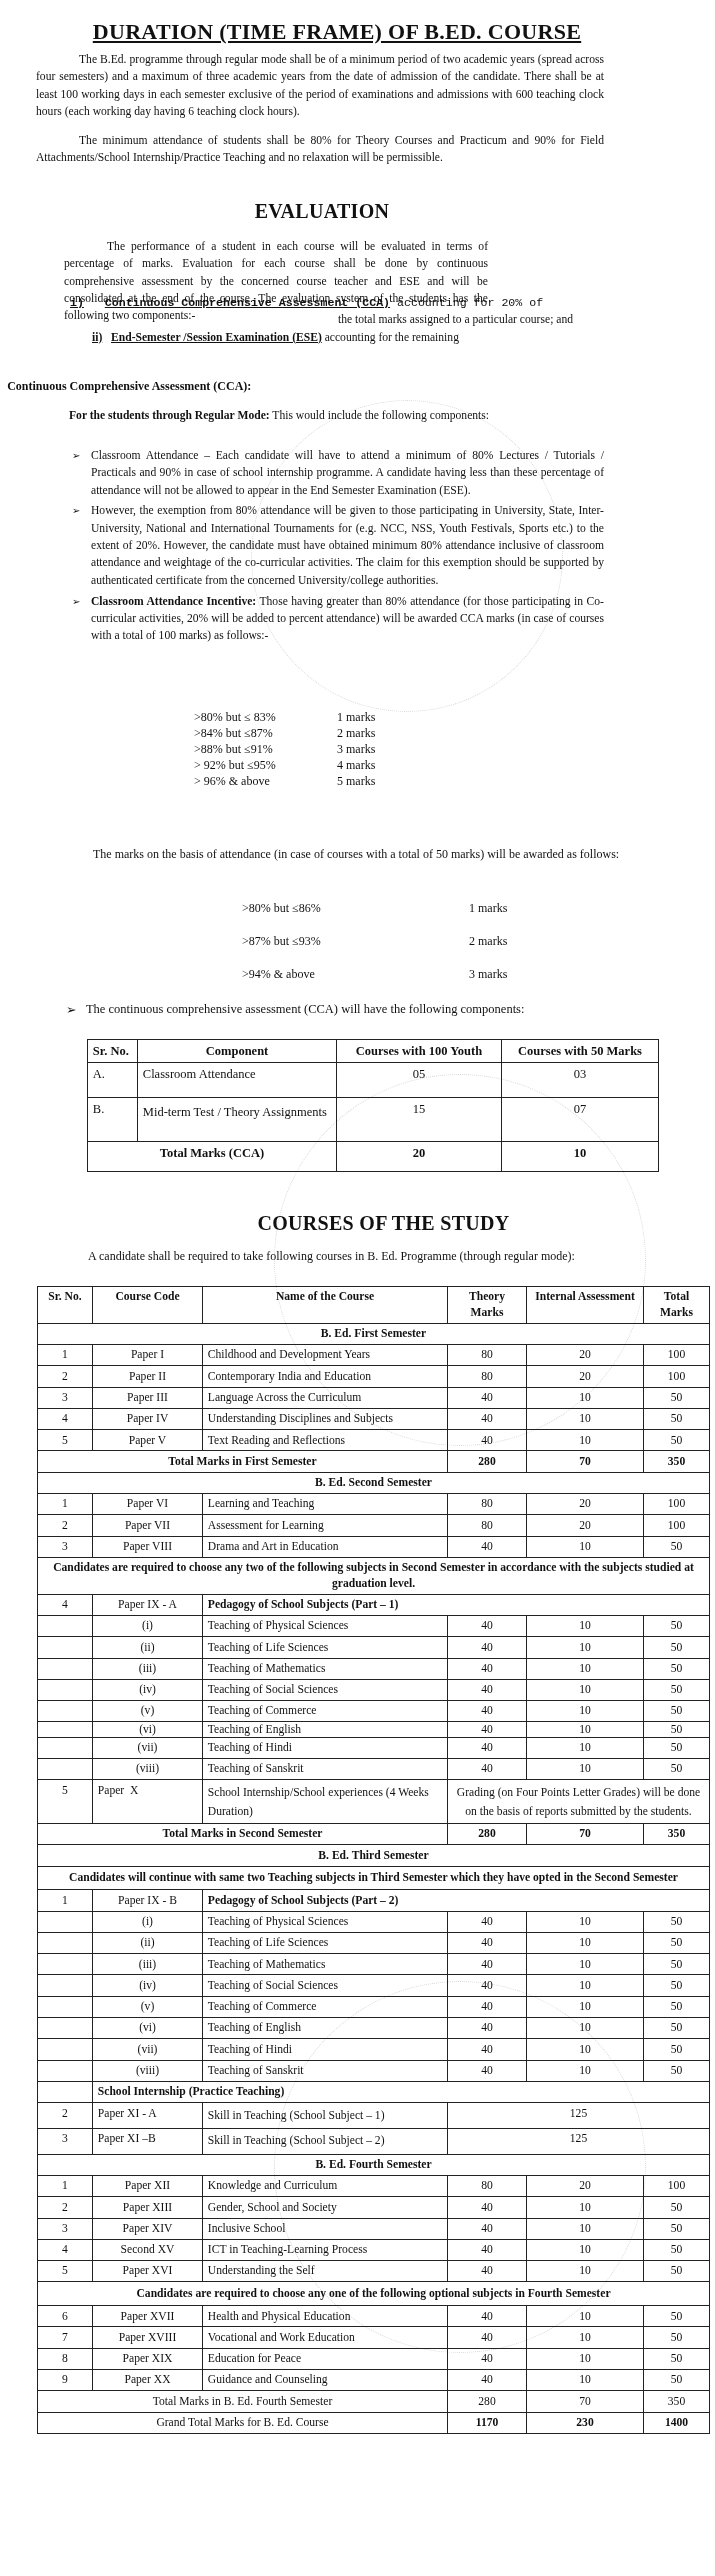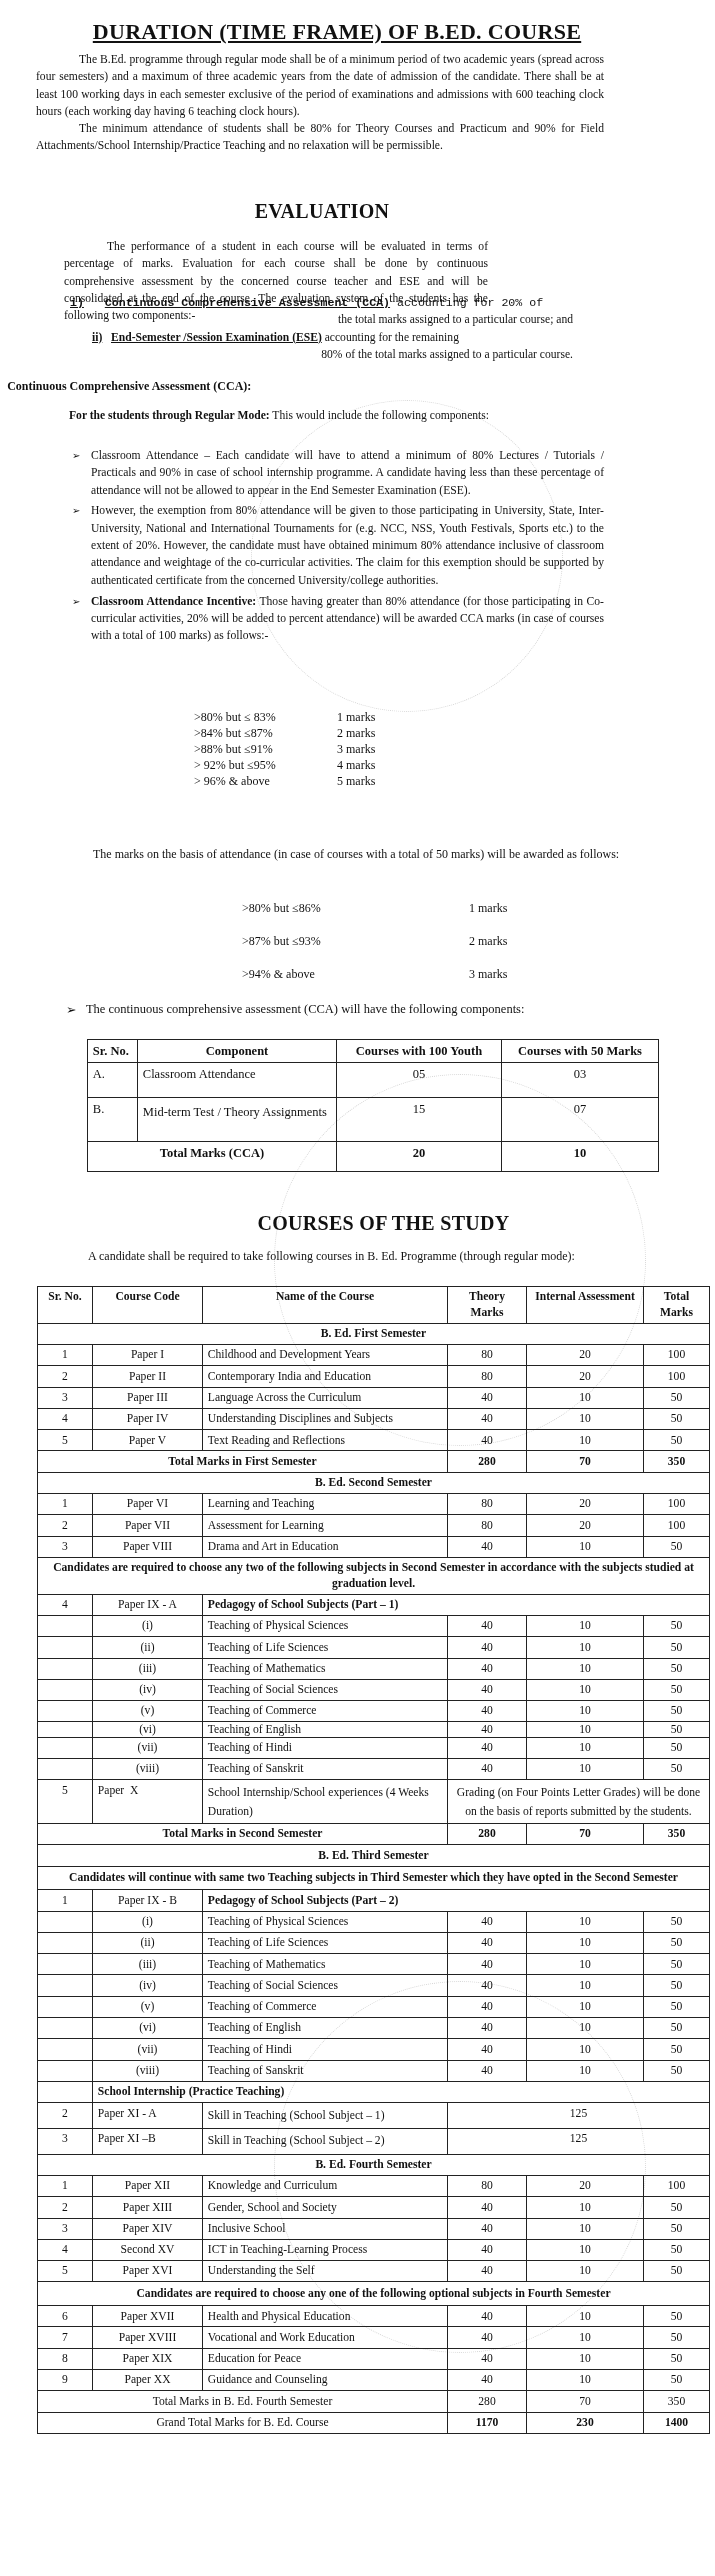--- a/index.html
+++ b/index.html
@@ -54,39 +54,38 @@
 
 <div class="page">
 
   <div class="watermark" style="left:251px;top:400px;width:310px;height:310px;"></div>
   <div class="watermark" style="left:274px;top:1074px;width:370px;height:370px;"></div>
   <div class="watermark" style="left:274px;top:1981px;width:370px;height:370px;"></div>
 
   <h1 class="title" style="position:absolute;left:0;width:674px;top:19px;font-size:22px;text-decoration:underline;">DURATION (TIME FRAME) OF B.ED. COURSE</h1>
   <div style="position:absolute;top:51px;left:0;width:716px;">
     <p class="para" style="margin-top:0;margin-bottom:0;">The B.Ed. programme through regular mode shall be of a minimum period of two academic years (spread across four semesters) and a maximum of three academic years from the date of admission of the candidate. There shall be at least 100 working days in each semester exclusive of the period of examinations and admissions with 600 teaching clock hours (each working day having 6 teaching clock hours).</p>
-    <p class="para" style="margin-top:0;">The minimum attendance of students shall be 80% for Theory Courses and Practicum and 90% for Field Attachments/School Internship/Practice Teaching and no relaxation will be permissible.</p>
+    <p class="para" style="margin-top:12px;">The minimum attendance of students shall be 80% for Theory Courses and Practicum and 90% for Field Attachments/School Internship/Practice Teaching and no relaxation will be permissible.</p>
   </div>
 
   <h1 class="title" style="position:absolute;left:0;width:644px;top:200px;font-size:20px;">EVALUATION</h1>
   <div style="position:absolute;top:238px;left:0;width:572px;padding-left:28px;">
     <p class="para" style="margin-top:0;margin-bottom:1.2px;">The performance of a student in each course will be evaluated in terms of percentage of marks. Evaluation for each course shall be done by continuous comprehensive assessment by the concerned course teacher and ESE and will be consolidated at the end of the course. The evaluation system of the students has the following two components:-</p>
   </div>
 
   <div class="comp-list" style="position:absolute;top:294px;left:0;width:573px;">
     <div style="padding-left:70px;font-family:Liberation Mono, monospace;">
       <span class="u">i)</span>&nbsp;&nbsp;
       <span class="u">Continuous Comprehensive Assessment (CCA)</span><span> accounting for 20% of</span>
     </div>
     <div class="comp-line2">the total marks assigned to a particular course; and</div>
     <div style="padding-left:92px;">
       <span class="u">ii)</span>&nbsp;&nbsp;
       <span class="u">End-Semester /Session Examination (ESE)</span><span> accounting for the remaining</span>
     </div>
-    <div class="comp-line2">80% of the total marks assigned to a particular course.</div>
   </div>
 
   <div class="b" style="position:absolute;top:379px;left:7.2px;font-size:12px;">Continuous Comprehensive Assessment (CCA):</div>
 
   <div style="position:absolute;top:406px;left:69px;width:537px;font-size:11.6px;line-height:19.7px;text-align:justify;">
     <span class="b">For the students through Regular Mode:</span><span> This would include the following components:</span>
   </div>
 
   <div style="position:absolute;top:447px;left:0;width:716px;">
     <div class="bullets">

